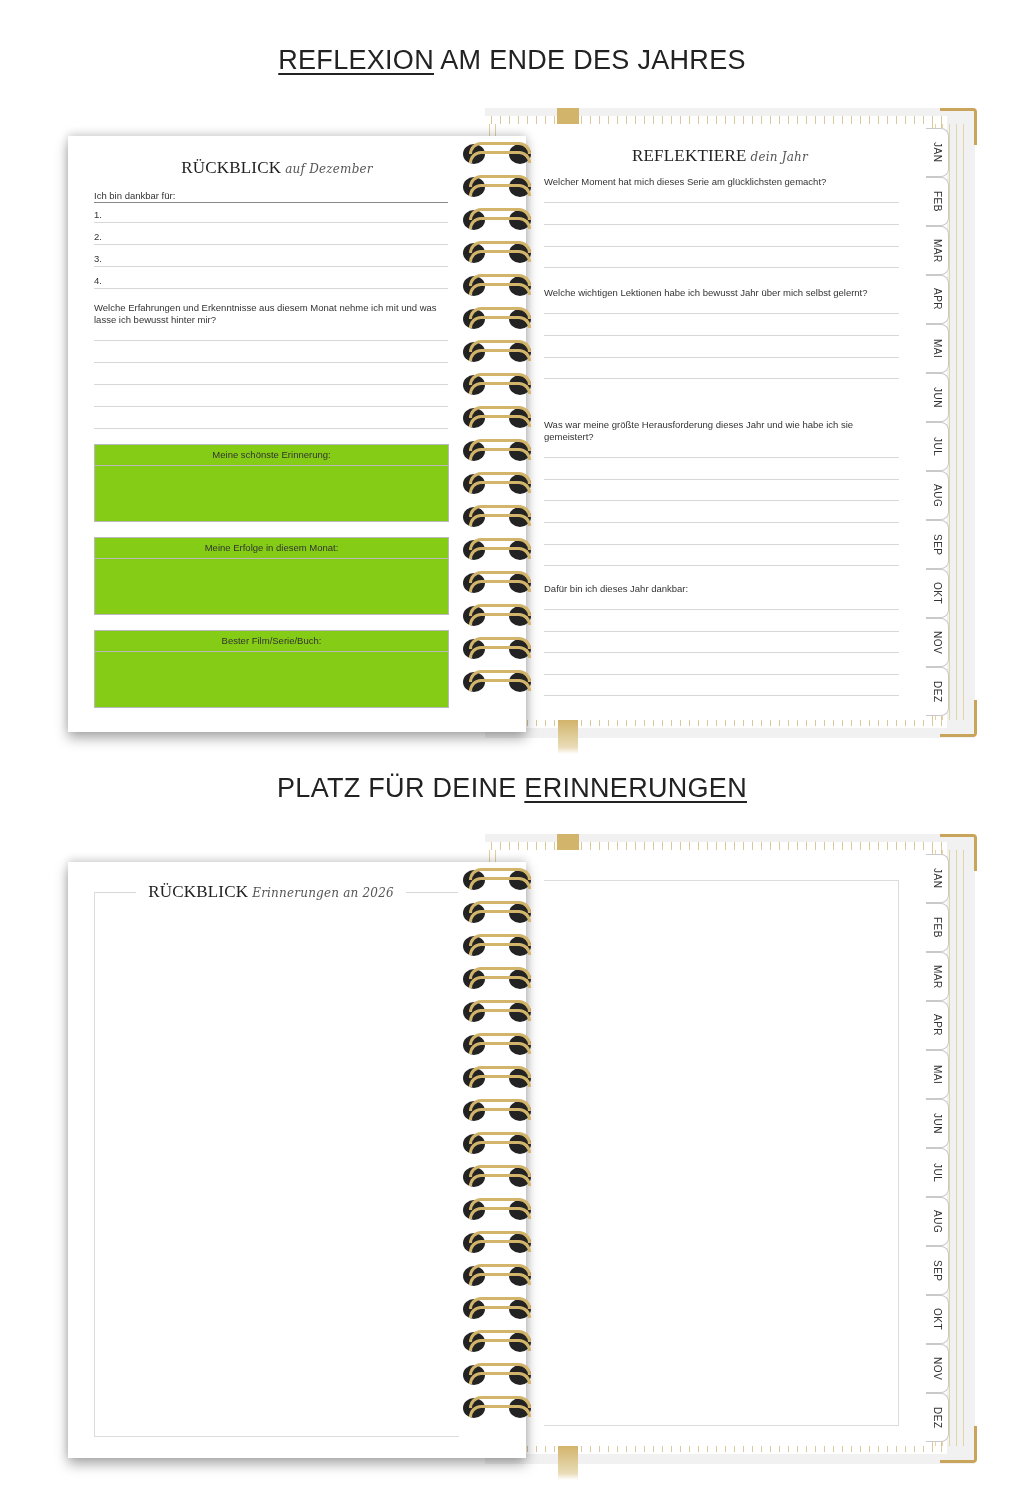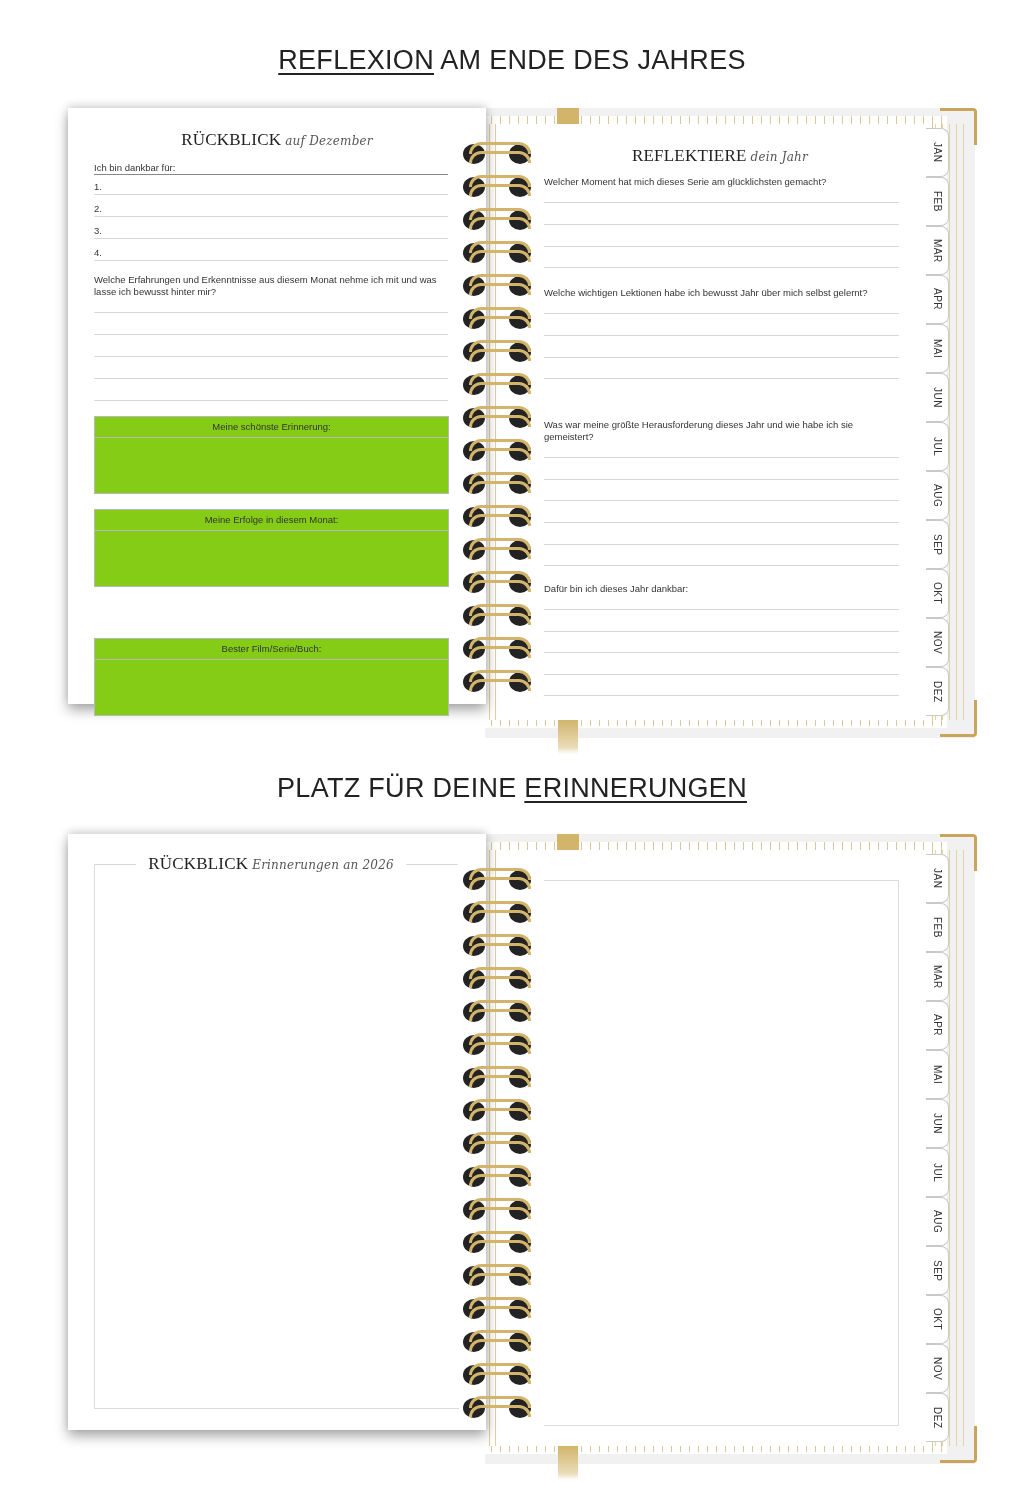--- a/index.html
+++ b/index.html
@@ -13,21 +13,21 @@
   .ticks{position:absolute;left:485px;top:8px;width:460px;height:12px;
     background-image:repeating-linear-gradient(90deg,transparent 0 6px,#dcc79a 6px 7px,transparent 7px 9px);}
   .ticks.bottom{top:606px;}
   .gold-strip{position:absolute;width:22px;height:16px;background:#d2b46b;}
   .bookmark{position:absolute;width:20px;height:34px;background:linear-gradient(#d2b46b,#e9dcb8 80%,#fff);}
   .corner{position:absolute;width:34px;height:34px;border-color:#c9a55b;border-style:solid;border-width:0;}
   .corner.tr{border-top-width:3px;border-right-width:3px;border-top-right-radius:4px;}
   .corner.br{border-bottom-width:3px;border-right-width:3px;border-bottom-right-radius:4px;}
   .vlines{position:absolute;width:30px;background-image:repeating-linear-gradient(90deg,#e4d3a9 0 1px,transparent 1px 7px);}
   
-  .left-page{position:absolute;left:68px;top:0;width:418px;height:596px;background:#fff;box-shadow:0 6px 12px rgba(0,0,0,0.35),0 -3px 8px rgba(0,0,0,0.12);}
+  .left-page{position:absolute;left:68px;top:28px;width:418px;height:596px;background:#fff;box-shadow:0 6px 12px rgba(0,0,0,0.35),0 -3px 8px rgba(0,0,0,0.12);padding-left:40px;}
   .right-page{position:absolute;left:488px;top:16px;width:438px;height:596px;background:#fff;}
   .spine-line{position:absolute;top:16px;width:1px;height:596px;background:#e2cf9f;}
   
   .ring{position:absolute;left:463px;width:68px;height:24px;}
   .ring .b{position:absolute;top:2px;width:22px;height:20px;border-radius:50%;background:#232323;}
   .ring .b.l{left:0}
   .ring .b.r{right:0}
   .ring .g{position:absolute;left:6px;width:56px;height:9px;border:3px solid #d2b46b;border-bottom:none;border-radius:28px 28px 0 0;}
   .ring .g1{top:0px}
   .ring .g2{top:9px}
@@ -88,21 +88,21 @@
     <div class="line" style="left:26px;top:248px;width:354px;"></div>
     <div class="line" style="left:26px;top:270px;width:354px;"></div>
     <div class="line" style="left:26px;top:292px;width:354px;"></div>
 
     <div class="box" style="left:26px;top:308px;width:353px;height:76px;">
       <div class="hdr">Meine schönste Erinnerung:</div>
     </div>
     <div class="box" style="left:26px;top:401px;width:353px;height:76px;">
       <div class="hdr">Meine Erfolge in diesem Monat:</div>
     </div>
-    <div class="box" style="left:26px;top:494px;width:353px;height:76px;margin-top:36px;">
+    <div class="box" style="left:26px;top:494px;width:353px;height:76px;">
       <div class="hdr">Bester Film/Serie/Buch:</div>
     </div>
   </div>
 
   <div class="title" style="left:540px;width:360px;top:38px;">
     <span>REFLEKTIERE</span><span class="script">dein Jahr</span>
   </div>
   <div class="txt" style="left:544px;top:68px;width:355px;">Welcher Moment hat mich dieses Serie am glücklichsten gemacht?</div>
   <div class="line" style="left:544px;top:94px;width:355px;"></div>
   <div class="line" style="left:544px;top:116px;width:355px;"></div>

